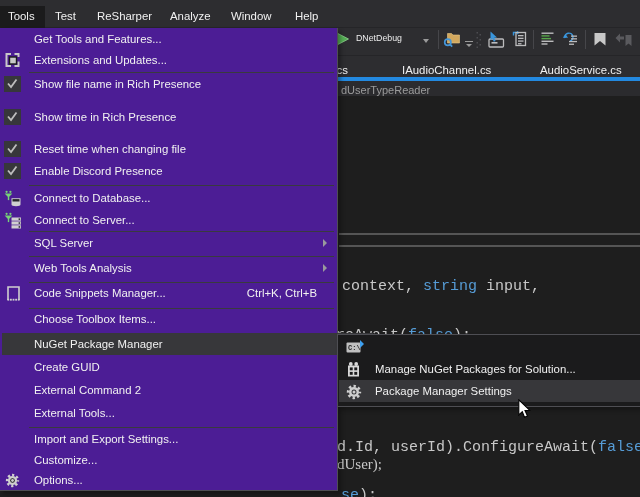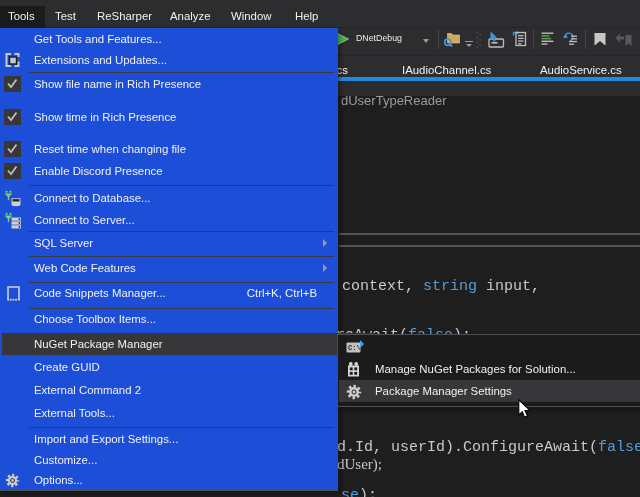--- a/index.html
+++ b/index.html
@@ -109,31 +109,31 @@
 
 <svg class="abs" style="left:615px;top:32.5px;" width="17" height="13" viewBox="0 0 17 13">
   <polygon points="0.5,5 5,0.5 5,3.5 9,3.5 9,6.5 5,6.5 5,9.5" fill="#5a5a5e"></polygon>
   <path d="M10.5,2 h6 v11 l-3,-2.6 l-3,2.6 z" fill="#5a5a5e"></path>
 </svg>
 
 <div class="abs ui" style="left:310px;top:63.6px;width:38px;text-align:right;">ls.cs</div>
 <div class="abs ui" style="left:402px;top:63.6px;">IAudioChannel.cs</div>
 <div class="abs ui" style="left:540px;top:63.6px;">AudioService.cs</div>
 
-<div class="abs ui" style="left:341px;top:93px;font-size:13px;color:#9b9b9b;">dUserTypeReader</div>
+<div class="abs ui" style="left:341px;top:84px;font-size:11px;color:#9b9b9b;">dUserTypeReader</div>
 
 <div class="abs" style="left:339px;top:232.5px;width:301px;height:2px;background:#555555;"></div>
 <div class="abs" style="left:339px;top:245px;width:301px;height:2px;background:#555555;"></div>
 <div class="abs mono" style="left:342px;top:280px;">context, <span class="kw">string</span> input,</div>
 <div class="abs mono" style="left:336px;top:328.5px;">reAwait(<span class="kw">false</span>);</div>
 <div class="abs mono" style="left:337px;top:441px;">d.Id, userId).ConfigureAwait(<span class="kw">false</span>);</div>
 <div class="abs mono" style="left:337px;top:458px;font-family:Liberation Serif, serif;">dUser);</div>
 <div class="abs mono" style="left:341px;top:489px;"><span class="kw">se</span>);</div>
 
-<div class="abs" style="left:0;top:28px;width:337px;height:462px;background:#1d4ed8;border-right:1.5px solid #4e4e53;border-bottom:1.5px solid #4e4e53;box-shadow:3px 3px 4px rgba(0,0,0,0.3);">
+<div class="abs" style="left:0;top:28px;width:337px;height:462px;background:#4c1d95;border-right:1.5px solid #4e4e53;border-bottom:1.5px solid #4e4e53;box-shadow:3px 3px 4px rgba(0,0,0,0.3);">
   <div class="mi" style="top:0;"><span class="lbl">Get Tools and Features...</span></div>
   <div class="mi" style="top:20.5px;">
     <svg class="abs" style="left:5px;top:3px;" width="16" height="16" viewBox="0 0 16 16">
       <g fill="none" stroke="#c8c8c8" stroke-width="2">
         <path d="M6,2 h-4.5 v12 h4.5"></path>
         <path d="M9.5,2 h4 v3"></path>
         <path d="M13.5,9.5 v4.5 h-4"></path>
       </g>
       <rect x="4.5" y="5" width="7" height="7" fill="#c8c8c8" stroke="#1b1b1c" stroke-width="1.4"></rect>
     </svg>
@@ -180,21 +180,21 @@
       <g fill="#252528">
         <rect x="14.6" y="6.4" width="1.6" height="1.5"></rect>
         <rect x="14.6" y="10.3" width="1.6" height="1.5"></rect>
         <rect x="14.6" y="14.2" width="1.6" height="1.5"></rect>
       </g>
     </svg>
     <span class="lbl">Connect to Server...</span></div>
   <div class="sep" style="top:203.3px;"></div>
   <div class="mi" style="top:204px;"><span class="lbl">SQL Server</span><span class="arrow"></span></div>
   <div class="sep" style="top:228.3px;"></div>
-  <div class="mi" style="top:229px;"><span class="lbl">Web Code Features</span><span class="arrow"></span></div>
+  <div class="mi" style="top:229px;"><span class="lbl">Web Tools Analysis</span><span class="arrow"></span></div>
   <div class="sep" style="top:253.7px;"></div>
   <div class="mi" style="top:254px;">
     <svg class="abs" style="left:7px;top:4px;" width="13" height="15" viewBox="0 0 13 15">
       <path d="M1,14 v-13 h11 v13" fill="none" stroke="#cfcfcf" stroke-width="1.6"></path>
       <g fill="#cfcfcf">
         <rect x="0.4" y="12.8" width="1.8" height="1.8"></rect>
           <rect x="3" y="12.8" width="1.8" height="1.8"></rect>
         <rect x="5.6" y="12.8" width="1.8" height="1.8"></rect>
           <rect x="8.2" y="12.8" width="1.8" height="1.8"></rect>
         <rect x="10.8" y="12.8" width="1.8" height="1.8"></rect>

